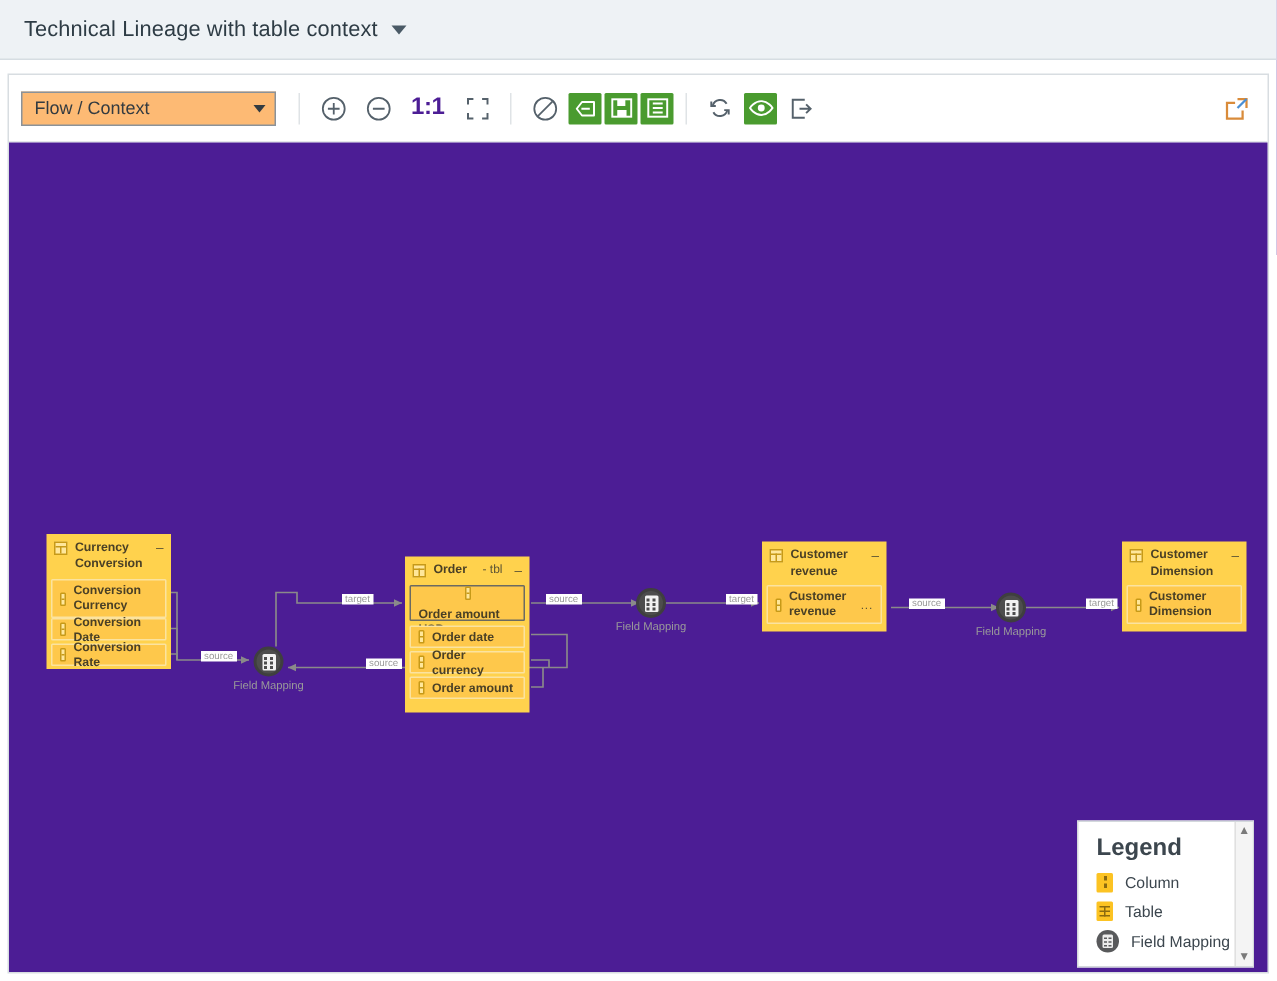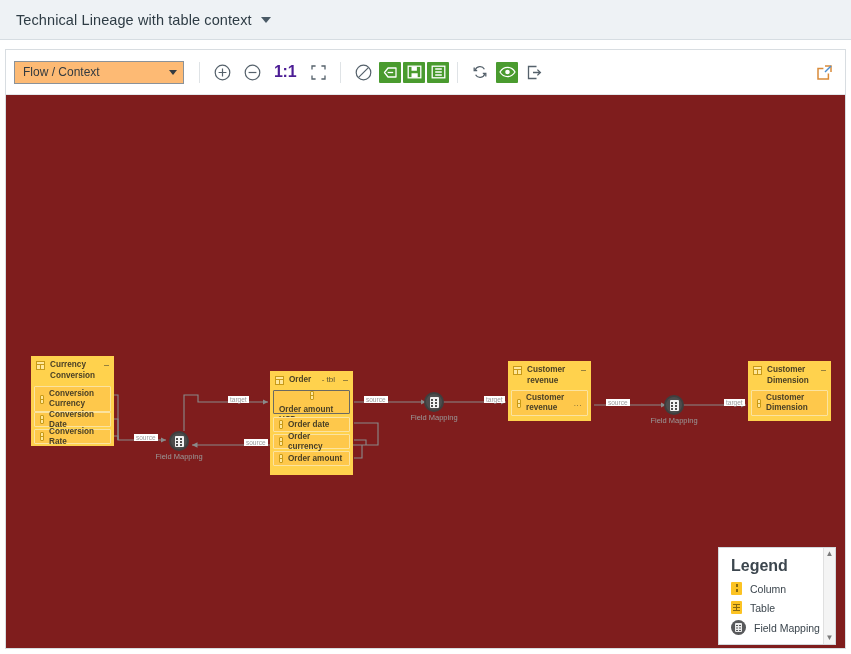--- a/index.html
+++ b/index.html
@@ -137,21 +137,21 @@
   }
 
   
   .canvas {
     position: absolute;
     left: 0;
     top: 45px;
     right: 0;
     bottom: 0;
     overflow: hidden;
-    background: #7f1d1d;
+    background: #4c1d95;
   }
   .graph-svg {
     position: absolute;
     left: 0; top: 0;
     width: 841px;
     height: 554px;
   }
 
   
   .group-box {

